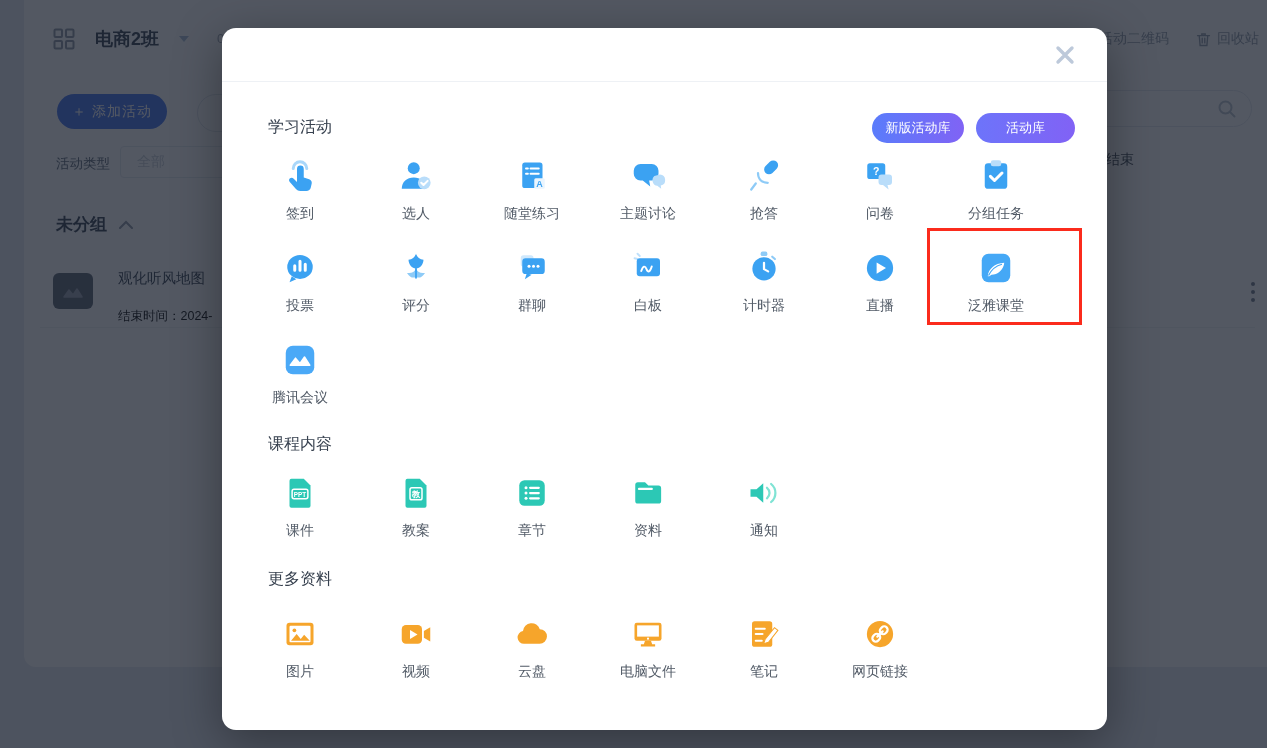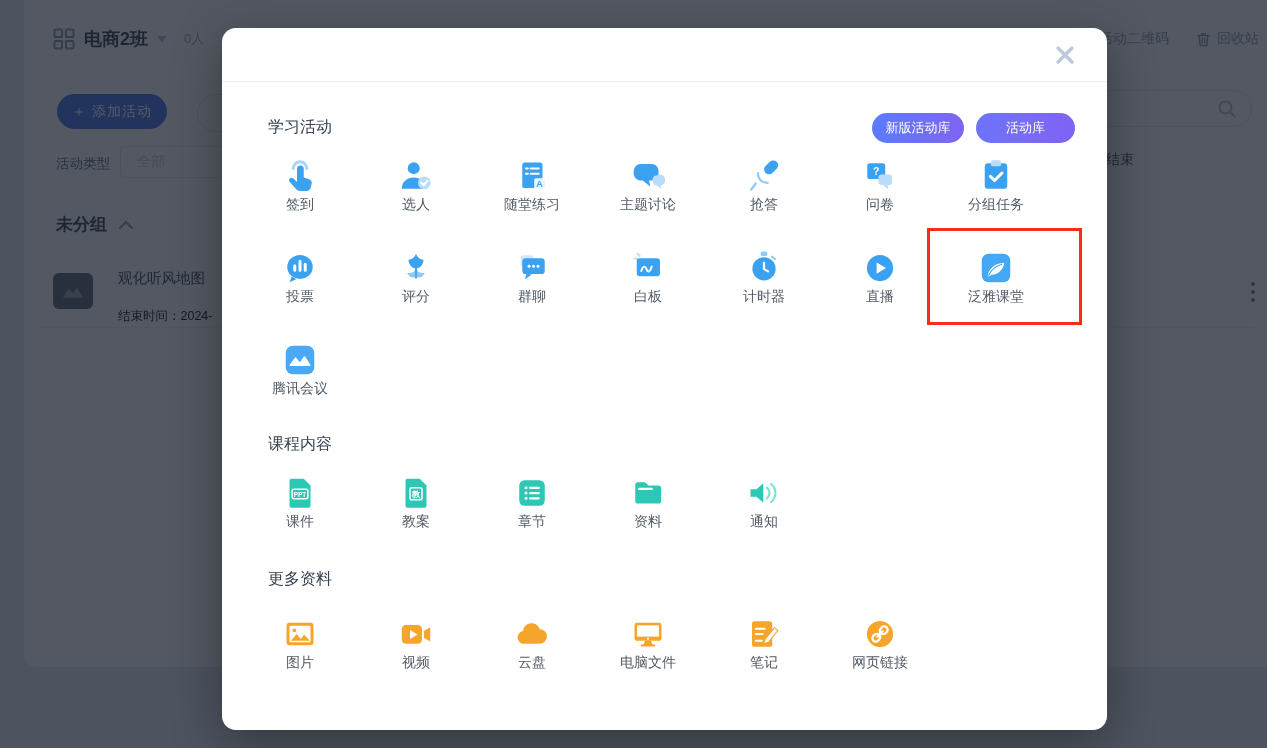--- a/index.html
+++ b/index.html
@@ -6,21 +6,21 @@
   html,body { width:1267px; height:748px; overflow:hidden; }
   body { font-family:"Liberation Sans","DejaVu Sans",sans-serif; background:#e8ecf1; }
   .stage { position:relative; width:1267px; height:748px; }
 
   
   .page { position:absolute; inset:0; z-index:1; }
   .content-card { position:absolute; left:24px; top:-16px; right:0; height:683px;
                   background:#ffffff; border-radius:0 0 0 12px; }
   .abs { position:absolute; }
 
-  .class-header { left:52px; top:27px; display:flex; align-items:center; gap:8px; }
+  .class-header { left:52px; top:27px; display:flex; align-items:center; gap:19px; }
   .class-name { font-size:18px; font-weight:700; color:#2e3a4a; }
   .member-count { font-size:13px; color:#9aa3b0; margin-left:8px; }
 
   .top-links { top:30px; left:1078px; display:flex; align-items:center; gap:6px;
                font-size:14px; color:#8d98a6; white-space:nowrap; }
   .top-links .lnk { display:flex; align-items:center; gap:5px; cursor:pointer; }
   .top-links .gap { width:14px; }
 
   .add-btn { left:57px; top:94px; width:110px; height:35px; border-radius:19px;
              background:#3c6ff0; color:#fff; font-size:14px; display:flex;
@@ -67,21 +67,21 @@
              cursor:pointer; }
   .lib-btn.new { left:650px; width:92px; background:linear-gradient(90deg,#5a7cfb,#8063f5); }
   .lib-btn.old { left:754px; width:99px; background:linear-gradient(90deg,#6d74fa,#8162f5); }
 
   .grid { position:absolute; left:20px; display:grid; grid-auto-rows:92px; }
   .g1 { top:130px; grid-template-columns:repeat(7,116px); }
   .g2 { top:447px; grid-template-columns:repeat(5,116px); }
   .g3 { top:588px; grid-template-columns:repeat(6,116px); }
   .gi { display:flex; flex-direction:column; align-items:center; cursor:pointer; }
   .gi .ic { width:36px; height:36px; display:block; }
-  .gi .gl { font-size:14px; color:#515a66; white-space:nowrap; line-height:20px; }
+  .gi .gl { margin-top:9px; font-size:14px; color:#515a66; white-space:nowrap; line-height:20px; }
 
   .highlight-box { position:absolute; left:705px; top:200px; width:155px; height:97px;
                    border:3px solid #fb2b1c; z-index:5; pointer-events:none; }
   svg { display:block; }
 </style>
 </head>
 <body>
 
 <div class="stage">
 

